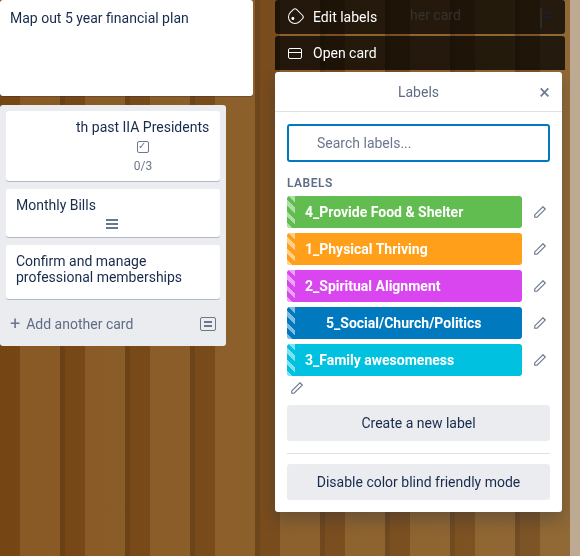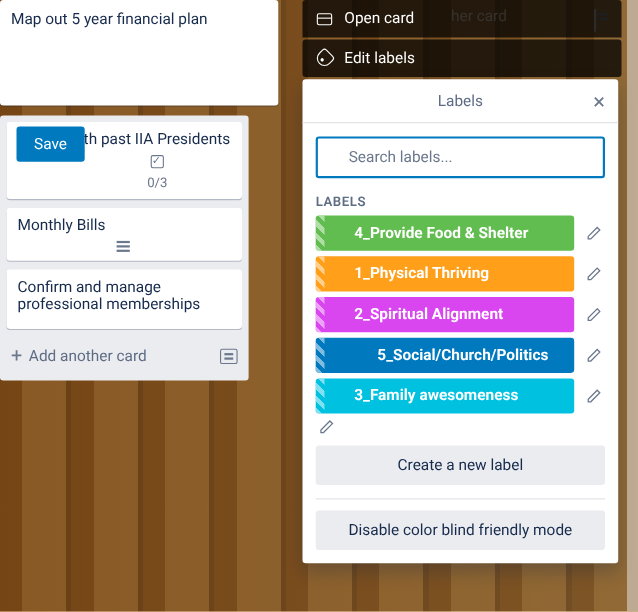--- a/index.html
+++ b/index.html
@@ -48,21 +48,21 @@
   .pop-header { display: flex; align-items: center; justify-content: center; position: relative; height: 40px; border-bottom: 1px solid #dfe1e6; margin: 0 -12px 12px; }
   .pop-title { color: #5e6c84; font-size: 14px; }
   .pop-close { position: absolute; right: 12px; color: #6b778c; font-size: 20px; cursor: pointer; line-height: 1; }
   .search { width: 100%; border: 2px solid #0079bf; border-radius: 3px; padding: 9px 28px; font-size: 14px; outline: none; color: #172b4d; }
   .search::placeholder { color: #6b778c; }
   .section-title { color: #5e6c84; font-size: 12px; font-weight: 600; letter-spacing: 0.5px; margin: 14px 0 6px; }
   
   .label-row { display: flex; align-items: center; gap: 8px; margin-bottom: 5px; }
   .label-chip { flex: 1; height: 32px; border-radius: 3px; display: flex; align-items: center; padding: 0 12px; color: #fff; font-weight: 700; font-size: 14px; position: relative; overflow: hidden; }
   .label-chip::before { content: ""; position: absolute; left: 0; top: 0; bottom: 0; width: 8px; background: repeating-linear-gradient(45deg, rgba(255,255,255,0.5) 0 4px, transparent 4px 8px); }
-  .label-chip span { margin-left: 23px; }
+  .label-chip span { margin-left: 6px; }
   .pencil { width: 20px; color: #6b778c; cursor: pointer; display: flex; justify-content: center; }
   .pencil svg { width: 14px; height: 14px; }
   
   .c-green { background: #61bd4f; }
   .c-orange { background: #ff9f1a; }
   .c-purple { background: #d946ef; }
   .c-blue { background: #0079bf; padding-left: 33px; }
   .c-teal { background: #00c2e0; }
   .c-dark { background: #344563; }
   
@@ -102,36 +102,35 @@
     </div>
     <div class="add-row">
       <div style="display:flex;align-items:center;">
           <span class="plus">+</span>
           <span>Add another card</span>
         </div>
       <span class="tmpl-icon"></span>
     </div>
   </div>
 
-  <button class="save-btn">Save</button>
 </div>
 
 <div class="ctx-menu">
+  <div class="ctx-item">
+    <span class="ctx-icon">
+        <span class="tag-icon"></span>
+      </span>
+    <span>Edit labels</span>
+  </div>
   <div class="ctx-item first">
     <span class="ctx-icon">
         <span class="card-icon"></span>
       </span>
     <span>Open card</span>
   </div>
-  <div class="ctx-item">
-    <span class="ctx-icon">
-        <span class="tag-icon"></span>
-      </span>
-    <span>Edit labels</span>
-  </div>
 </div>
 
 <div class="popover">
   <div class="pop-header">
     <span class="pop-title">Labels</span>
     <span class="pop-close">×</span>
   </div>
   <input class="search" placeholder="Search labels..." style="">
   <div class="section-title">LABELS</div>
   <div id="labels-container">

